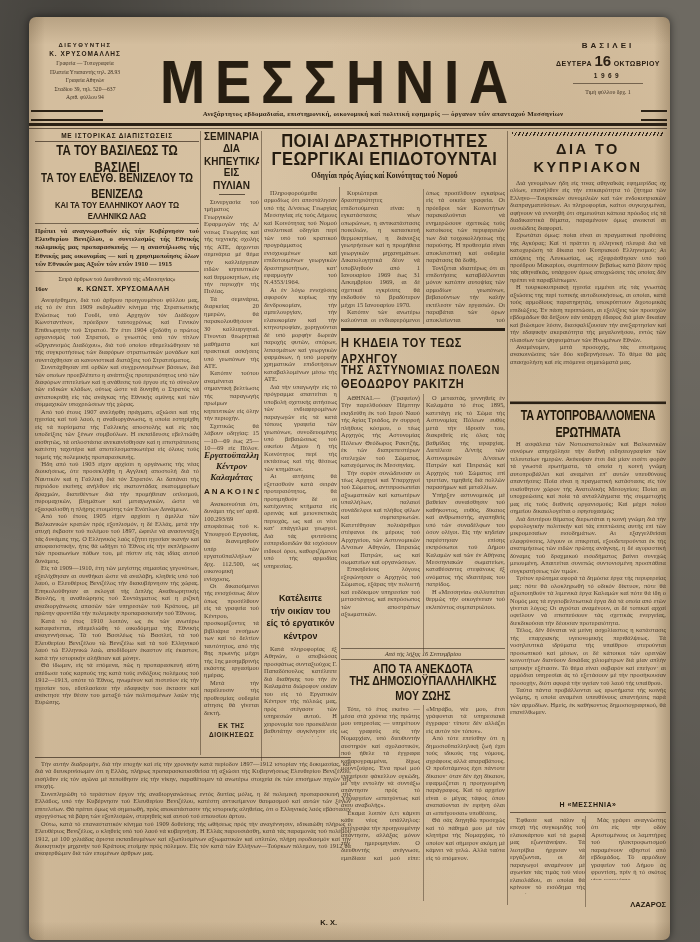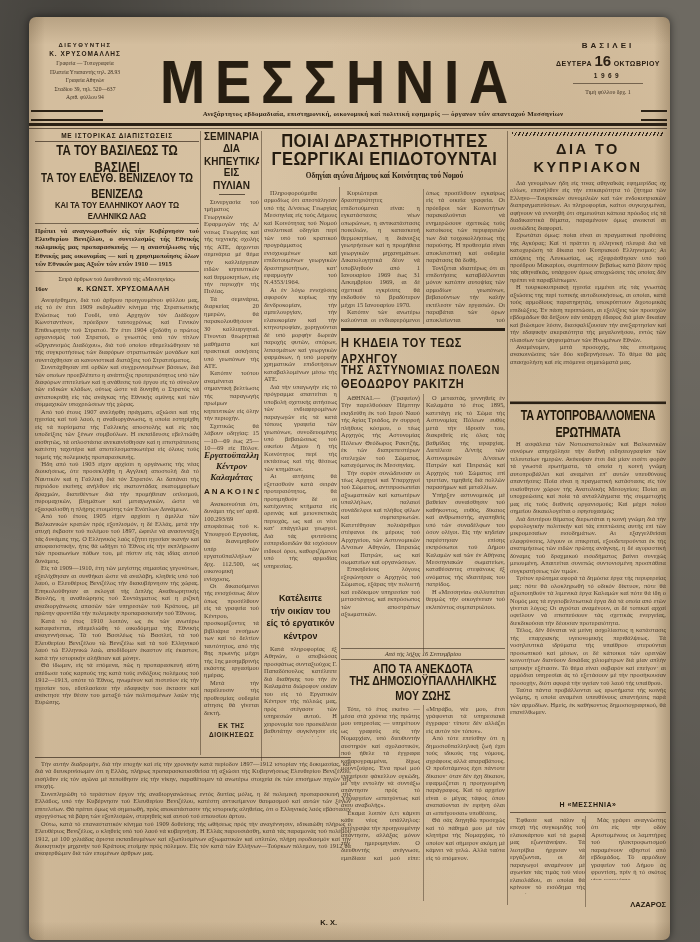--- a/index.html
+++ b/index.html
@@ -174,21 +174,21 @@
           <p>Ανακοινούται ότι, δυνάμει τής υπ' αριθ. 100.293/69 αποφάσεως τού κ. Υπουργού Εργασίας, θά διανεμηθούν υπέρ τών εργατοϋπαλλήλων δρχ. 112.500, ως οικονομική ενίσχυσις.</p>
           <p>Οι δικαιούμενοι τής ενισχύσεως δέον όπως προσέλθουν είς τά γραφεία τού Κέντρου, προσκομίζοντες τά βιβλιάρια ενσήμων των καί τό δελτίον ταυτότητος, από τής 8ης πρωινής μέχρι τής 1ης μεσημβρινής εκάστης εργασίμου ημέρας.</p>
           <p>Μετά τήν παρέλευσιν τής προθεσμίας ουδεμία αίτησις θά γίνεται δεκτή.</p>
         </div>
       <div class="footnote">ΕΚ ΤΗΣ ΔΙΟΙΚΗΣΕΩΣ</div>
     </div>
 
     <div class="abs" style="left:235px;top:114px;width:241px;">
       <div class="h-mid1">ΠΟΙΑΙ ΔΡΑΣΤΗΡΙΟΤΗΤΕΣ</div>
       <div class="h-mid1">ΓΕΩΡΓΙΚΑΙ ΕΠΙΔΟΤΟΥΝΤΑΙ</div>
-      <div class="h-sub">Οδηγίαι αγώνα Δήμους καί Κοινότητας τού Νομού</div>
+      <div class="h-sub">Οδηγίαι πρός Αγίας καί Κοινότητας τού Νομού</div>
     </div>
 
     <div class="abs" style="left:235px;top:172px;width:73px;height:568px;overflow:hidden;">
       <div class="t" style="height:400px;">
           <p>Πληροφορούμεθα αρμοδίως ότι απεστάλησαν υπό τής Δ/νσεως Γεωργίας Μεσσηνίας είς τούς Δήμους καί Κοινότητας τού Νομού αναλυτικαί οδηγίαι περί τών υπό τού κρατικού προγράμματος ενισχυομένων καί επιδοτουμένων γεωργικών δραστηριοτήτων, κατ' εφαρμογήν τού Ν.4353/1964.</p>
           <p>Αι έν λόγω ενισχύσεις αφορούν κυρίως τήν δενδροκομίαν, τήν αμπελουργίαν, τήν ελαιοκομίαν καί τήν κτηνοτροφίαν, χορηγούνται δέ υπό μορφήν δωρεάν παροχής φυτών, σπόρων, λιπασμάτων καί γεωργικών φαρμάκων, ή υπό μορφήν χρηματικών επιδοτήσεων καταβαλλομένων μέσω τής ΑΤΕ.</p>
           <p>Διά τήν υπαγωγήν είς τό πρόγραμμα απαιτείται η υποβολή σχετικής αιτήσεως τών ενδιαφερομένων παραγωγών είς τά κατά τόπους γραφεία τών γεωπόνων, συνοδευομένης υπό βεβαιώσεως τού οικείου Δήμου ή τής Κοινότητος περί τής εκτάσεως καί τής θέσεως τών κτημάτων.</p>
           <p>Αι αιτήσεις θά εξετασθούν κατά σειράν προτεραιότητος, θά προτιμηθούν δέ οι κατέχοντες κτήματα είς ορεινάς καί μειονεκτικάς περιοχάς, ως καί οι νέοι κατ' επάγγελμα γεωργοί. Διά τάς φυτεύσεις εσπεριδοειδών θά ισχύσουν ειδικοί όροι, καθοριζόμενοι υπό τής αρμοδίας υπηρεσίας.</p>
         </div>
       <div class="subhead4">Κατέλειπε

